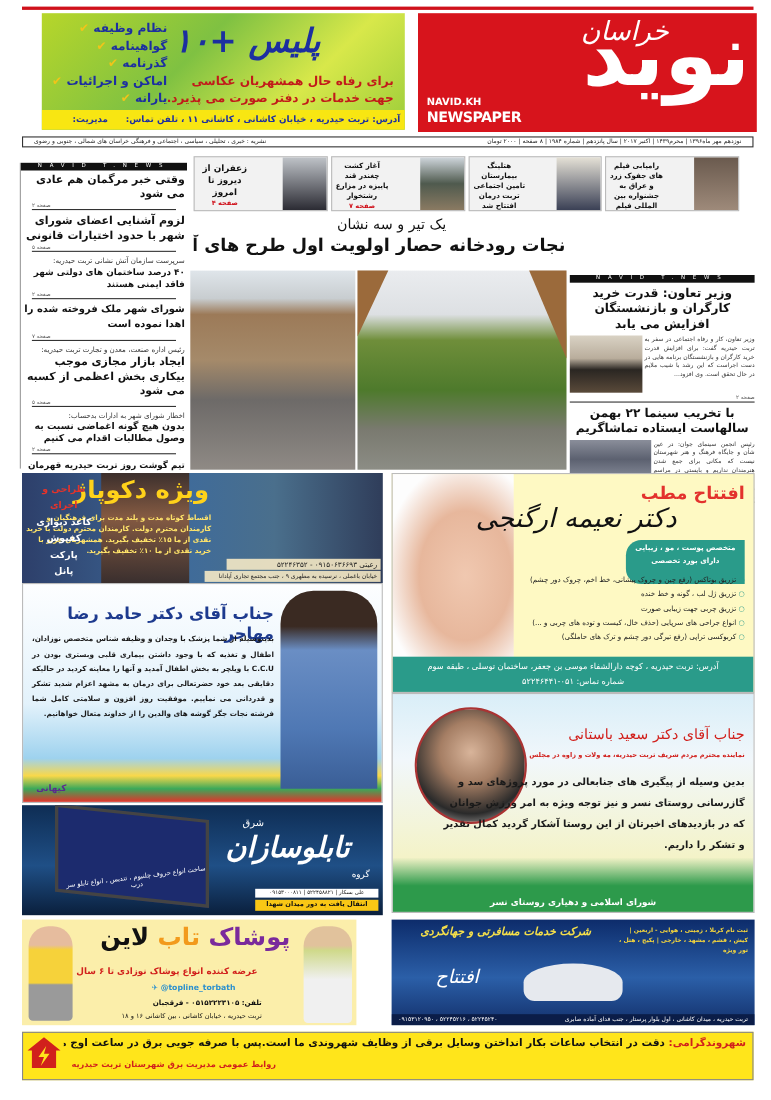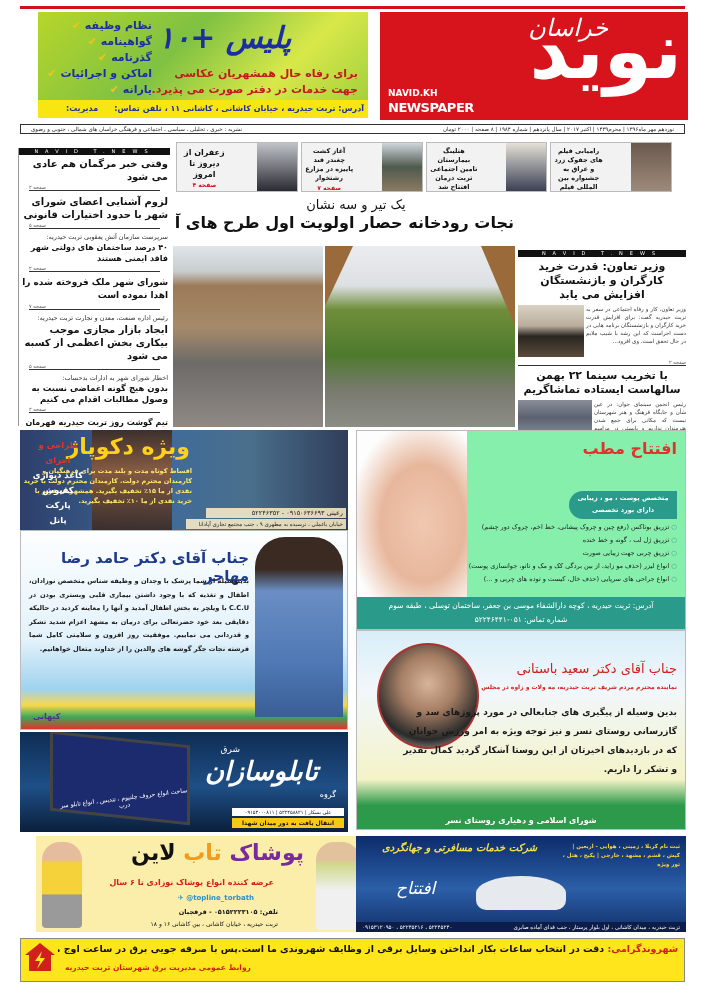--- a/index.html
+++ b/index.html
@@ -53,25 +53,25 @@
   .ad { overflow: hidden; }
   .ad-gallery { left: 20px; top: 430px; width: 328px; height: 100px; background: linear-gradient(90deg,#2d3f6a 0%,#3f6b9a 45%,#4a6f8c 70%,#2f3d5a 100%); }
   .ad-gallery .t { position:absolute; right: 158px; top: 4px; font-size: 22px; font-weight: 900; color:#ffd21a; }
   .ad-gallery .p { position:absolute; right: 156px; top: 36px; width: 170px; font-size: 6.5px; font-weight: bold; color:#ffe46a; line-height: 10px; text-align: right; }
   .ad-gallery .s { position:absolute; left: 8px; top: 8px; width: 60px; font-size: 8.5px; font-weight: bold; color:#fff; text-align: center; line-height: 15px; }
   .ad-gallery .s .first { color:#e5332a; }
   .ad-gallery .c1 { position:absolute; right: 2px; bottom: 12px; width: 140px; height: 10px; background: rgba(255,240,200,0.85); font-size: 6.5px; color:#222; line-height: 10px; padding-right: 3px; }
   .ad-gallery .c2 { position:absolute; right: 2px; bottom: 1px; width: 160px; height: 10px; background: rgba(255,240,200,0.85); font-size: 5.5px; color:#222; line-height: 10px; padding-right: 3px; }
   .ad-gallery .pirate { position:absolute; left: 72px; top: 0; width: 80px; height: 100px; background: linear-gradient(180deg,#3c2a22 0%,#8d5a3a 40%,#3a2a24 100%); opacity: 0.9; }
 
-  .ad-clinic { left: 356px; top: 430px; width: 330px; height: 200px; background: #86efac; border: 1px solid #bbb; }
+  .ad-clinic { left: 356px; top: 430px; width: 330px; height: 200px; background: #fef9c3; border: 1px solid #bbb; }
   .ad-clinic .face { position:absolute; left: 0; top: 0; width: 110px; height: 168px; background: radial-gradient(ellipse at 60% 55%, #f0c8b0 0%, #e7b79c 45%, #fdfdfd 80%); }
   .ad-clinic .h1 { position:absolute; right: 8px; top: 8px; font-size: 16px; font-weight: bold; color:#e3322d; }
   .ad-clinic .h2 { position:absolute; right: 70px; top: 26px; font-size: 24px; font-style: italic; font-family: "DejaVu Serif", serif; color:#111; }
-  .ad-clinic .badge { position:absolute; right: 8px; top: 60px; width: 108px; height: 28px; background:#2a9b8a; border-radius: 14px 0 0 14px; color:#fff; font-size: 6.5px; font-weight: bold; line-height: 12px; text-align:center; padding-top: 1px; }
+  .ad-clinic .badge { position:absolute; right: 8px; top: 60px; width: 108px; height: 40px; background:#2a9b8a; border-radius: 14px 0 0 14px; color:#fff; font-size: 6.5px; font-weight: bold; line-height: 12px; text-align:center; padding-top: 1px; }
   .ad-clinic ul { position:absolute; right: 8px; top: 90px; width: 230px; list-style: none; font-size: 6.5px; line-height: 13px; color:#222; text-align: right; }
   .ad-clinic ul li:before { content: "○ "; color:#2a9b8a; }
   .ad-clinic .foot { position:absolute; left: 0; bottom: 0; width: 100%; height: 32px; background:#2a9b8a; color:#fff; font-size: 7.5px; text-align:center; line-height: 14px; padding-top: 2px; }
 
   .ad-thanks1 { left: 20px; top: 530px; width: 328px; height: 200px; background: linear-gradient(180deg,#fdfeff 0%,#e3f2fb 55%,#9ed2ee 80%,#f9d84a 88%,#3aa85a 94%,#e2332a 100%); border: 1px solid #bbb; }
   .ad-thanks1 .t { position:absolute; right: 98px; top: 18px; font-size: 15px; font-weight: 900; color:#1d3a8e; }
   .ad-thanks1 .p { position:absolute; right: 98px; top: 44px; width: 220px; font-size: 6.6px; font-weight: bold; color:#1a1a1a; line-height: 13.5px; text-align: justify; }
   .ad-thanks1 .sig { position:absolute; left: 12px; bottom: 8px; font-size: 8px; font-weight: bold; color:#5a2a8e; }
   .ad-thanks1 .man { position:absolute; right: 4px; top: 6px; width: 88px; height: 180px; background: linear-gradient(180deg,#3a2a22 0%,#3a2a22 18%,#6a8ec4 30%,#4f78b4 70%,#3a5e96 100%); border-radius: 30px 30px 0 0; }
 
@@ -84,21 +84,21 @@
 
   .ad-sign { left: 20px; top: 732px; width: 328px; height: 100px; background: linear-gradient(180deg,#0e2d54 0%,#1f4f86 55%,#0a1f3c 100%); }
   .ad-sign .board { position:absolute; left: 30px; top: 6px; width: 140px; height: 80px; background: #1c2b6e; border: 3px solid #444; transform: skewY(6deg); }
   .ad-sign .board-txt { position:absolute; left: 34px; top: 62px; width: 140px; font-size: 6px; color:#fff; text-align: center; transform: rotate(-7deg); }
   .ad-sign .grp { position:absolute; right: 12px; top: 58px; font-size: 8px; color:#fff; }
   .ad-sign .t { position:absolute; right: 30px; top: 24px; font-size: 26px; font-weight: 900; color:#fff; font-style: italic; }
   .ad-sign .sh { position:absolute; right: 108px; top: 12px; font-size: 9px; color:#fff; }
   .ad-sign .ph { position:absolute; right: 4px; bottom: 16px; width: 112px; height: 8px; background: #fff; font-size: 5px; color:#111; line-height: 8px; text-align: center; }
   .ad-sign .addr { position:absolute; right: 4px; bottom: 4px; width: 112px; height: 10px; background: #f9c715; font-size: 6px; color:#111; line-height: 10px; text-align:center; font-weight: bold; }
 
-  .ad-kids { left: 36px; top: 836px; width: 328px; height: 96px; background: #fbeeaa; text-decoration: underline; }
+  .ad-kids { left: 20px; top: 836px; width: 304px; height: 96px; background: #fbeeaa; text-decoration: underline; }
   .ad-kids .t { position:absolute; right: 60px; top: 4px; font-size: 22px; font-weight: 900; color:#e7327a; }
   .ad-kids .t .b1 { color:#7a2a9c; }
   .ad-kids .t .b2 { color:#f29a1c; }
   .ad-kids .t .b3 { color:#111; }
   .ad-kids .sub { position:absolute; right: 90px; top: 42px; font-size: 8px; font-weight: bold; color:#d1201c; }
   .ad-kids .tg { position:absolute; right: 110px; top: 58px; font-size: 7px; font-weight: bold; color:#2a8fce; direction: ltr; }
   .ad-kids .tel { position:absolute; right: 86px; top: 72px; font-size: 6.5px; font-weight: bold; color:#111; }
   .ad-kids .ad2 { position:absolute; right: 86px; top: 84px; font-size: 6px; color:#111; }
   .ad-kids .kid1 { position:absolute; left: 6px; top: 6px; width: 40px; height: 86px; background: linear-gradient(180deg,#e6bc9e 0%,#e6bc9e 20%,#f6d23a 25%,#f6d23a 60%,#9a9a9a 62%,#9a9a9a 100%); border-radius: 18px 18px 4px 4px; }
   .ad-kids .kid2 { position:absolute; right: 4px; top: 6px; width: 44px; height: 88px; background: linear-gradient(180deg,#e1c29c 0%,#e1c29c 20%,#cfd98a 25%,#f0f0f0 55%,#f0f0f0 100%); border-radius: 18px 18px 4px 4px; }
@@ -187,21 +187,21 @@
   <div class="navstrip">NAVID T.NEWS</div>
   <div class="item">
     <div class="hl">وقتی خبر مرگمان هم عادی می شود</div>
     <div class="pg">صفحه ۲</div>
   </div>
   <div class="item">
     <div class="hl">لزوم آشنایی اعضای شورای شهر با حدود اختیارات قانونی</div>
     <div class="pg">صفحه ۵</div>
   </div>
   <div class="item">
-    <div class="kicker">سرپرست سازمان آتش یعقوبی تربت حیدریه:</div>
+    <div class="kicker">سرپرست سازمان آتش نشانی تربت حیدریه:</div>
     <div class="hl" style="font-size:8px;line-height:11px;">۴۰ درصد ساختمان های دولتی شهر فاقد ایمنی هستند</div>
     <div class="pg">صفحه ۲</div>
   </div>
   <div class="item">
     <div class="hl" style="font-size:9px;">شورای شهر ملک فروخته شده را اهدا نموده است</div>
     <div class="pg">صفحه ۷</div>
   </div>
   <div class="item">
     <div class="kicker">رئیس اداره صنعت، معدن و تجارت تربت حیدریه:</div>
     <div class="hl">ایجاد بازار مجازی موجب بیکاری بخش اعظمی از کسبه می شود</div>
@@ -264,27 +264,28 @@
     <div>پارکت</div>
     <div>پانل</div>
   </div>
   <div class="c1">رعیتی ۰۹۱۵۰۶۳۶۶۹۳ - ۵۲۲۴۶۳۵۲</div>
   <div class="c2">خیابان باغملی ، نرسیده به مطهری ۹ ، جنب مجتمع تجاری آپادانا</div>
 </div>
 
 <div class="abs ad ad-clinic">
   <div class="face"></div>
   <div class="h1">افتتاح مطب</div>
+  <div class="h2">دکتر نعیمه ارگنجی</div>
   <div class="badge">متخصص پوست ، مو ، زیبایی دارای بورد تخصصی</div>
   <ul>
     <li>تزریق بوتاکس (رفع چین و چروک پیشانی، خط اخم، چروک دور چشم)</li>
     <li>تزریق ژل لب ، گونه و خط خنده</li>
     <li>تزریق چربی جهت زیبایی صورت</li>
-    <li>انواع لیزر (حذف مو زاید، از بین بردگی کک و مک و تاتو، جوانسازی پوست)</li>
     <li>انواع جراحی های سرپایی (حذف خال، کیست و توده های چربی و ...)</li>
+    <li>کربوکسی تراپی (رفع تیرگی دور چشم و ترک های حاملگی)</li>
   </ul>
   <div class="foot">
     <div>آدرس: تربت حیدریه ، کوچه دارالشفاء موسی بن جعفر، ساختمان توسلی ، طبقه سوم</div>
     <div>شماره تماس: ۰۵۱-۵۲۲۴۶۴۴۱</div>
   </div>
 </div>
 
 <div class="abs ad ad-thanks1">
   <div class="man"></div>
   <div class="t">جناب آقای دکتر حامد رضا مهاجر</div>

